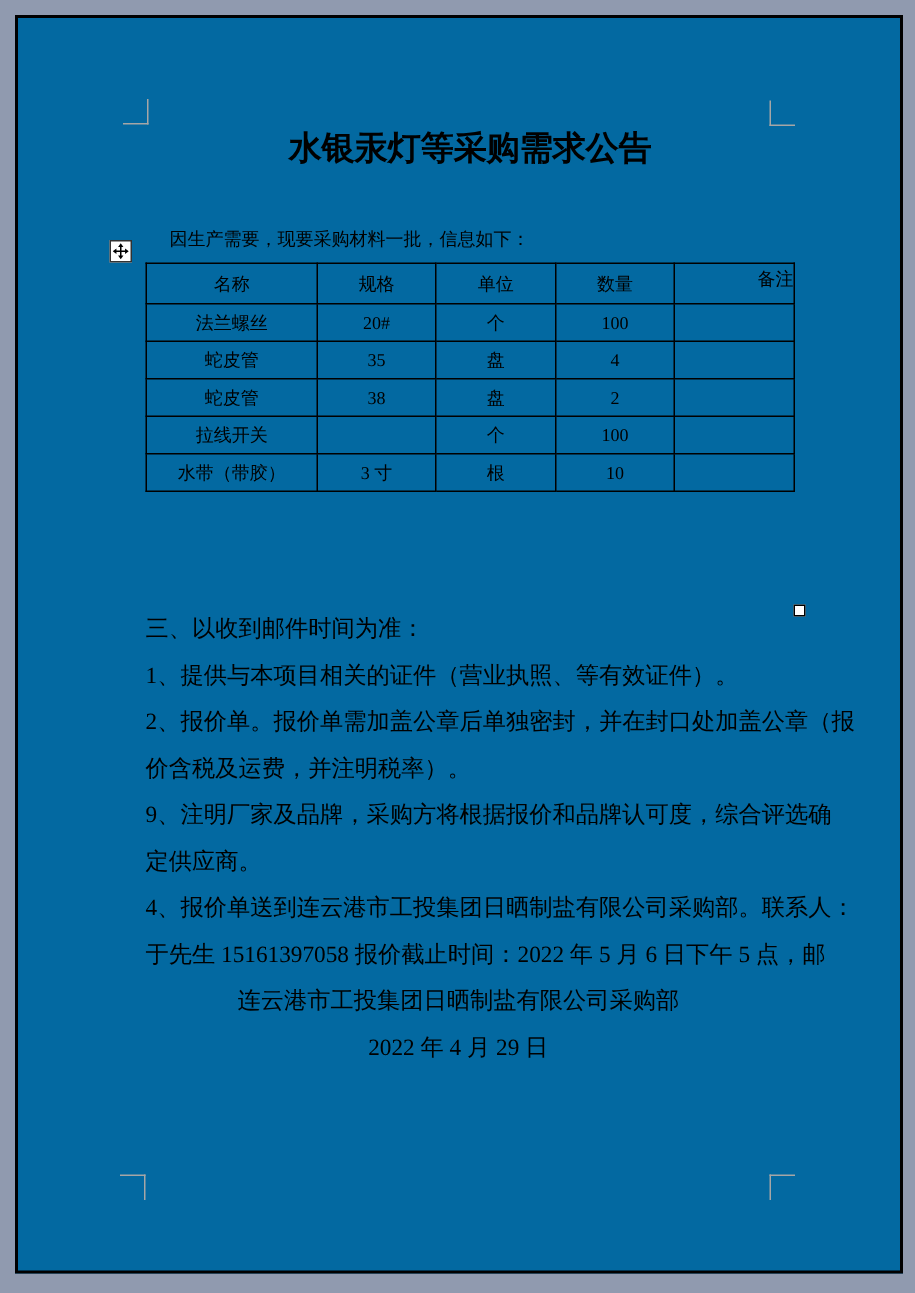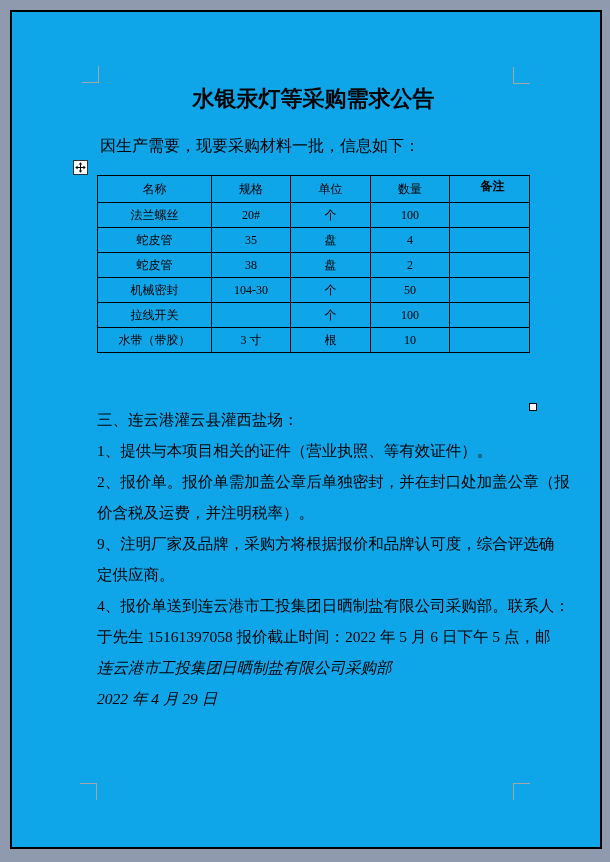--- a/index.html
+++ b/index.html
@@ -9,39 +9,39 @@
     font-family:"Liberation Serif","DejaVu Sans",serif;
     color:#000;
     position:relative;
     overflow:hidden;
   }
   .page {
     position:absolute;
     left:10px; top:10px;
     box-sizing:border-box;
     width:592px; height:839px;
-    background:#0ea5e9;
+    background:#0369a1;
     border:2px solid #000000;
   }
   
   .crop { position:absolute; width:16px; height:16px; }
   .crop.tl { left:70px;  top:54px;  border-right:1px solid #a6a6a6; border-bottom:1px solid #a6a6a6; }
   .crop.tr { left:501px; top:55px;  border-left:1px solid #a6a6a6;  border-bottom:1px solid #a6a6a6; }
   .crop.bl { left:68px;  top:771px; border-right:1px solid #a6a6a6; border-top:1px solid #a6a6a6; }
   .crop.br { left:501px; top:771px; border-left:1px solid #a6a6a6;  border-top:1px solid #a6a6a6; }
 
   .title {
     position:absolute; left:85px; top:72px; width:433px;
     margin:0; text-align:center;
     font-size:22px; font-weight:bold; line-height:30px;
     white-space:nowrap;
   }
   .intro {
-    position:absolute; left:85px; top:120px; margin:3px;
-    font-size:16px; line-height:22px; white-space:nowrap;
+    position:absolute; left:85px; top:120px; margin:16px;
+    font-size:12px; line-height:22px; white-space:nowrap;
   }
 
   .move-handle {
     position:absolute; left:61px; top:148px;
     width:15px; height:15px; box-sizing:border-box;
     border:1px solid #333; background:#fff;
     display:flex; align-items:center; justify-content:center;
     cursor:move;
   }
   .move-handle svg { display:block; }
@@ -57,39 +57,39 @@
     height:24px;
     text-align:center;
     vertical-align:middle;
     font-weight:normal;
     padding:0 2px;
     overflow:hidden;
     white-space:nowrap;
     margin-top:24px;
   }
   table.items th.remark-head {
-    text-align:center; vertical-align:top; padding:2px 0 0 6px;font-weight:bold;
+    text-align:right; vertical-align:top; padding:2px 0 0 6px;
   }
 
   .resize-handle {
     position:absolute; left:517px; top:391px;
     width:8px; height:8px; box-sizing:border-box;
     border:1px solid #000; background:#fff;
     cursor:nwse-resize;
   }
 
   .bodytext {
     position:absolute; left:85px; top:392px; width:433px;
     font-size:15.5px;
   }
   .bodytext p {
     margin:0; line-height:31px; height:31px;
     white-space:nowrap;
   }
-  .bodytext p.right { text-align:left; padding-right:16px;font-style:italic; }
+  .bodytext p.right { text-align:center; padding-right:16px; }
 </style>
 </head>
 <body>
 
 <div class="page">
 
   <div class="crop tl"></div>
   <div class="crop tr"></div>
   <div class="crop bl"></div>
   <div class="crop br"></div>
@@ -144,47 +144,40 @@
       <td></td>
     </tr>
     <tr>
       <td>蛇皮管</td>
       <td>38</td>
       <td>盘</td>
       <td>2</td>
       <td></td>
     </tr>
     <tr>
-      <td>机械密封</td>
-      <td>104-30</td>
-      <td>个</td>
-      <td>50</td>
-      <td></td>
-    </tr>
-    <tr>
       <td>拉线开关</td>
       <td></td>
       <td>个</td>
       <td>100</td>
       <td></td>
     </tr>
     <tr>
       <td>水带（带胶）</td>
       <td>3 寸</td>
       <td>根</td>
       <td>10</td>
       <td></td>
     </tr>
   </tbody>
     </table>
 
   <div class="resize-handle"></div>
 
   <div class="bodytext">
-    <p>三、连云港灌云县灌西盐场：</p>
+    <p>三、以收到邮件时间为准：</p>
     <p>1、提供与本项目相关的证件（营业执照、等有效证件）。</p>
     <p>2、报价单。报价单需加盖公章后单独密封，并在封口处加盖公章（报</p>
     <p>价含税及运费，并注明税率）。</p>
     <p>9、注明厂家及品牌，采购方将根据报价和品牌认可度，综合评选确</p>
     <p>定供应商。</p>
     <p>4、报价单送到连云港市工投集团日晒制盐有限公司采购部。联系人：</p>
     <p>于先生 15161397058 报价截止时间：2022 年 5 月 6 日下午 5 点，邮</p>
     <p class="right">连云港市工投集团日晒制盐有限公司采购部</p>
     <p class="right">2022 年 4 月 29 日</p>
   </div>

